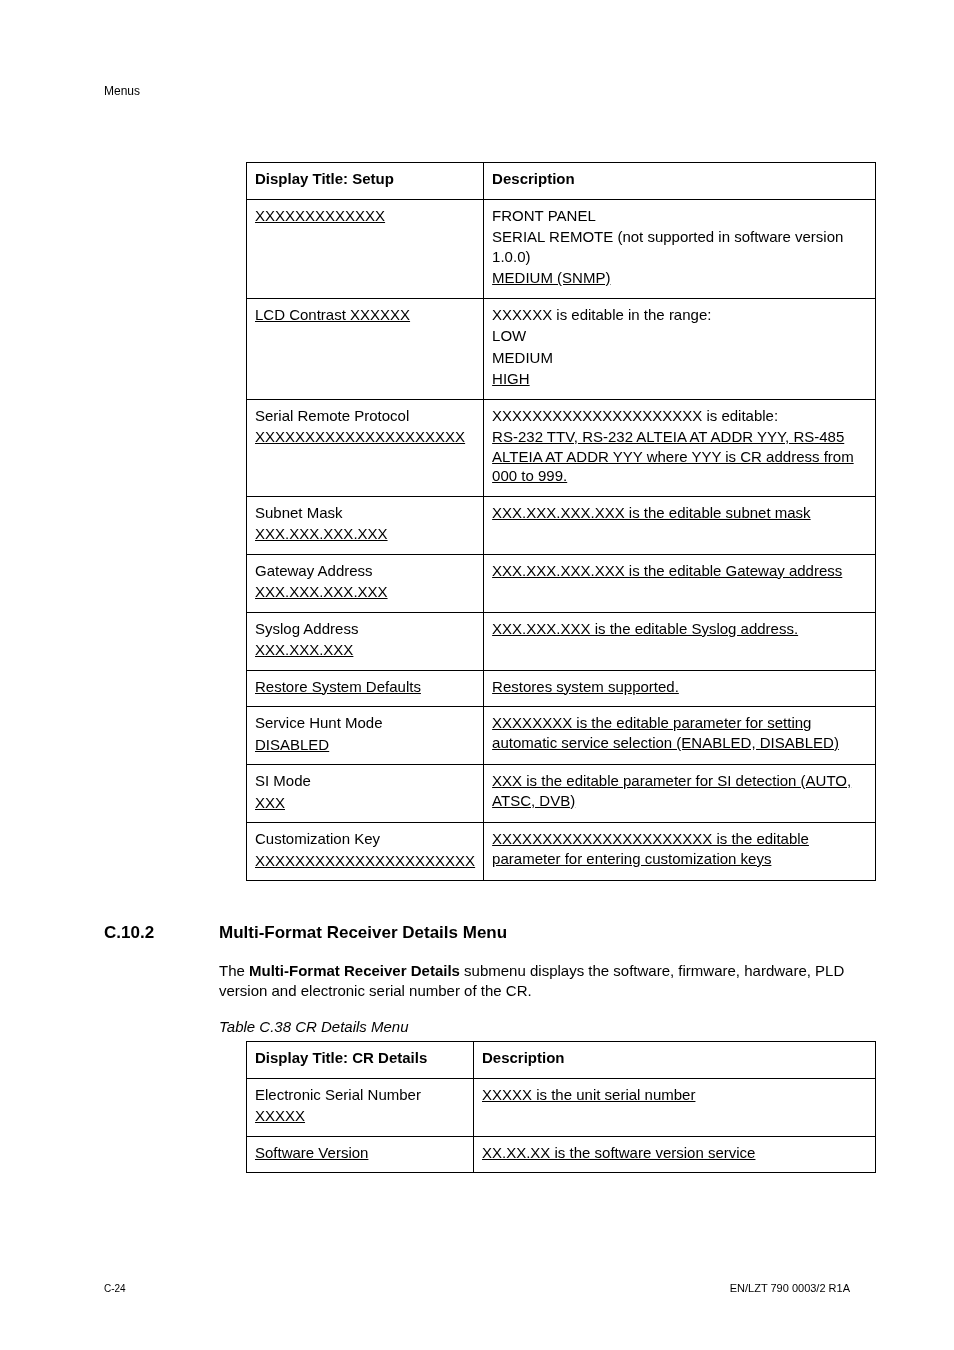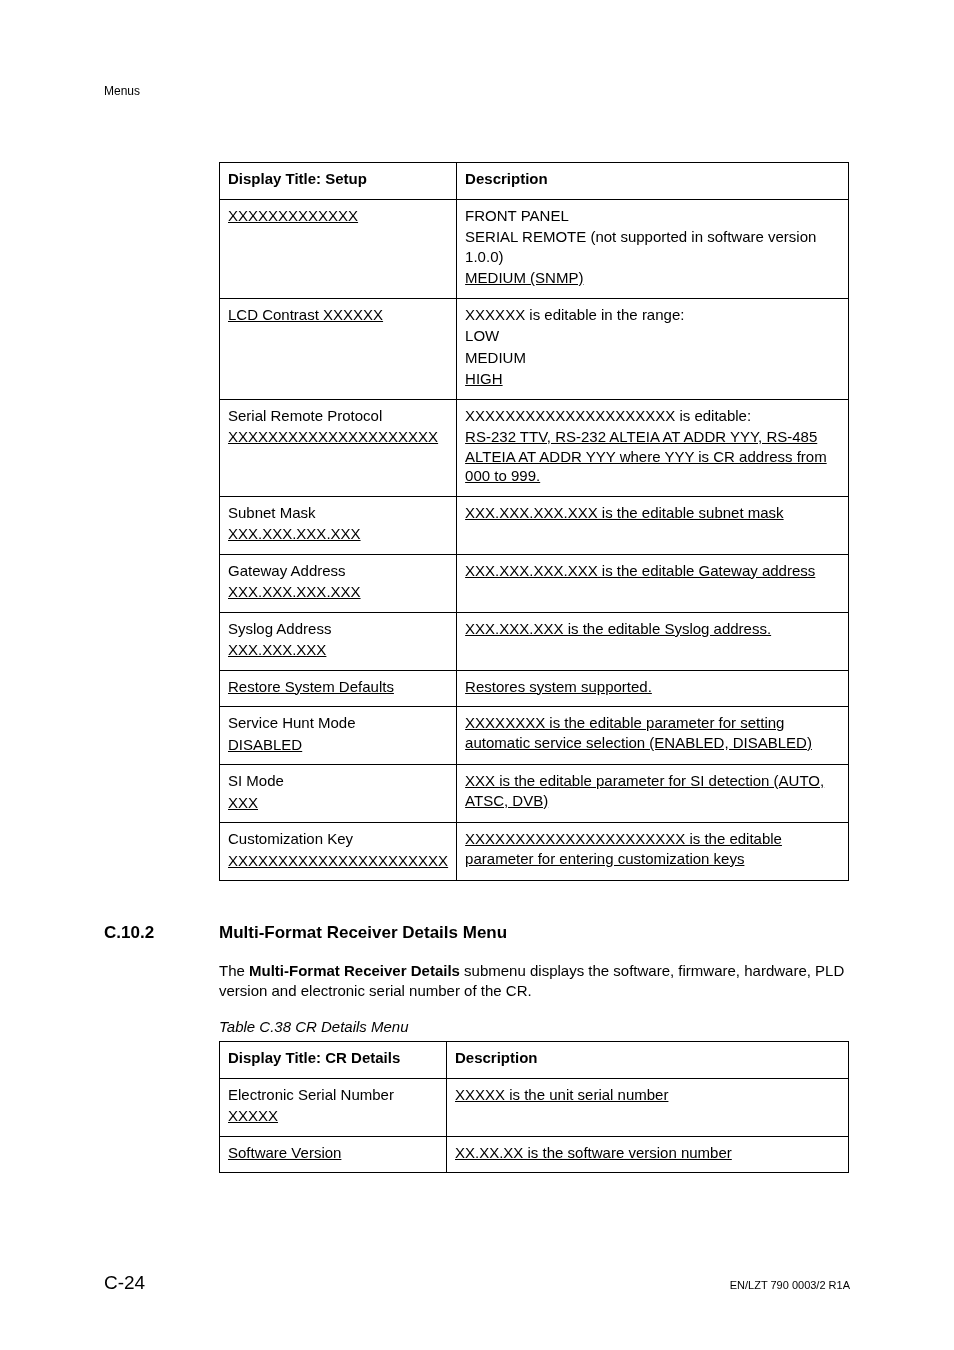--- a/index.html
+++ b/index.html
@@ -27,20 +27,21 @@
     color: #000;
   }
   .content {
     margin-left: 115px;
     margin-top: 80px;
   }
   table.doc-table {
     border-collapse: collapse;
     width: 630px;
     margin-bottom: 0;
+    margin-left: 27px;
   }
   table.doc-table th, table.doc-table td {
     border: 1px solid #000;
     padding: 6px 8px 10px 8px;
     text-align: left;
     vertical-align: top;
     font-size: 15px;
     line-height: 1.3;
   }
   table.doc-table th {
@@ -83,21 +84,21 @@
   .footer {
     position: absolute;
     bottom: 56px;
     left: 104px;
     right: 104px;
     display: flex;
     justify-content: space-between;
     align-items: baseline;
   }
   .footer-left {
-    font-size: 19px;
+    font-size: 10px;
   }
   .footer-right {
     font-size: 11px;
     color: #000;
   }
 </style>
 </head>
 <body>
 
 <div class="page">
@@ -282,21 +283,21 @@
             </td>
           </tr>
           <tr>
             <td class="col1">
               <div class="multiline">
                 <div>Software Version</div>
               </div>
             </td>
             <td>
               <div class="multiline">
-                <div>XX.XX.XX is the software version number</div>
+                <div>XX.XX.XX is the software version service</div>
               </div>
             </td>
           </tr>
         </tbody>
     </table>
 
   </div>
 
   <div class="footer">
     <span class="footer-left">C-24</span>

